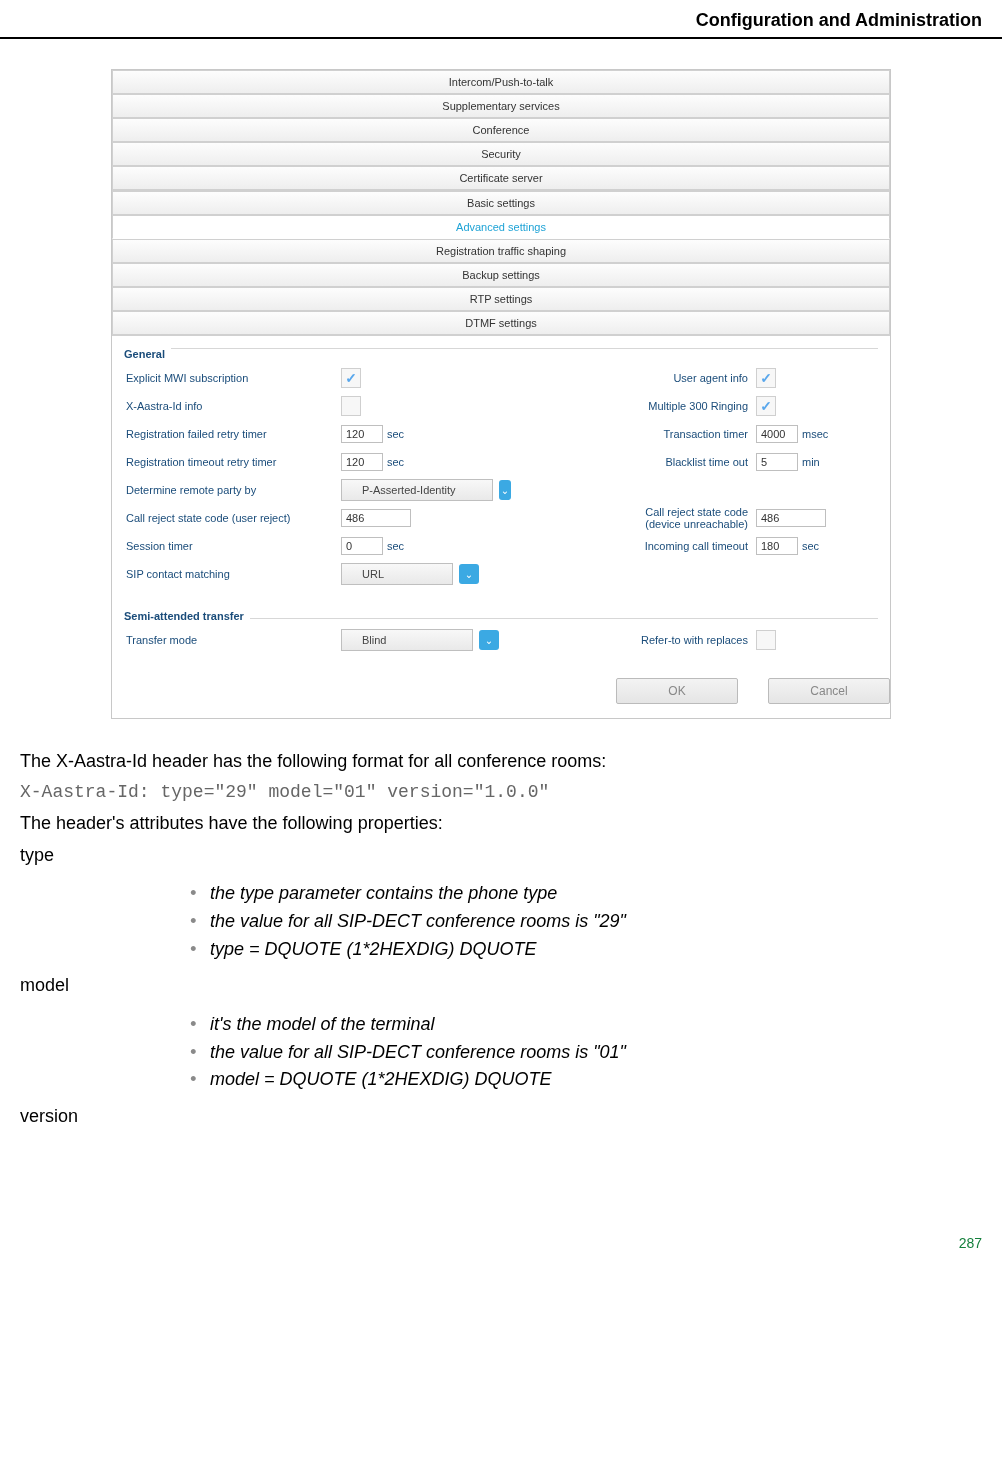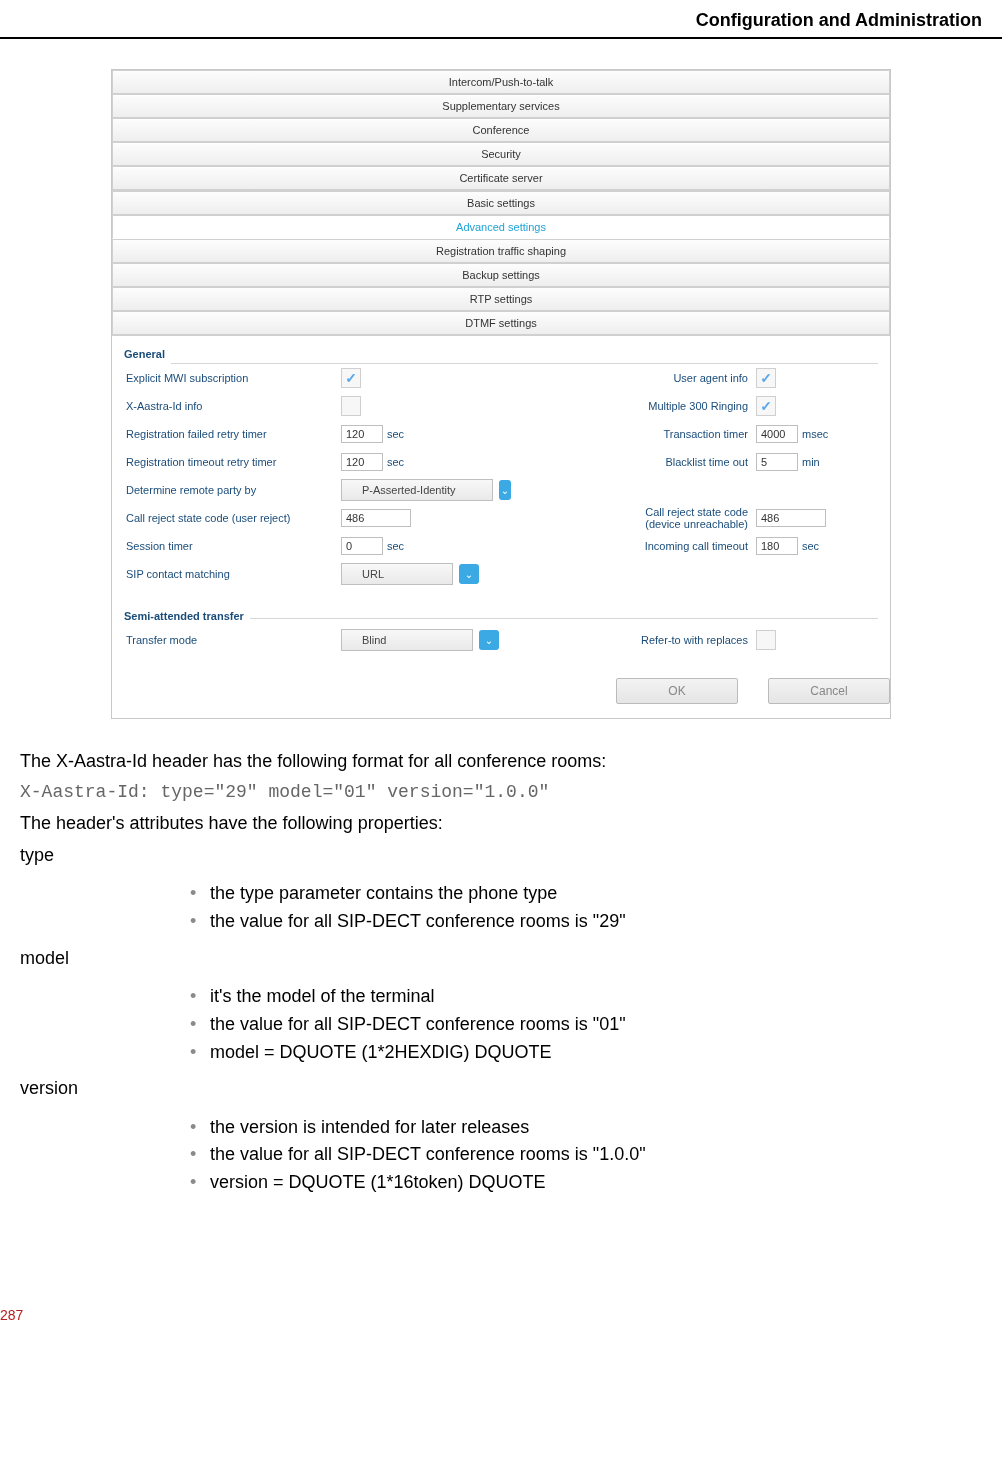--- a/index.html
+++ b/index.html
@@ -26,24 +26,24 @@
   .sel{height:20px;border:1px solid #bfbfbf;background:linear-gradient(#f8f8f8,#e9e9e9);display:inline-flex;align-items:center;padding:0 20px;font-size:11px;color:#444;min-width:90px;}
   .dd{width:20px;height:20px;background:#3ba9e3;border-radius:3px;display:inline-flex;align-items:center;justify-content:center;color:#fff;font-size:10px;margin-left:2px;}
   .unit{color:#1a4c7a;font-size:11px;}
   .btnrow{display:flex;justify-content:flex-end;gap:30px;padding:14px 0;}
   .btn{width:120px;height:24px;border:1px solid #bbb;background:linear-gradient(#f3f3f3,#e5e5e5);color:#888;font-size:12px;display:flex;align-items:center;justify-content:center;border-radius:2px;}
   
   .doc{font-size:18px;line-height:1.4;}
   .doc p{margin:6px 0;}
   .code{font-family:"Courier New",monospace;color:#666;font-size:18px;margin:4px 0;}
   .attr-head{font-weight:normal;margin-top:6px;margin-bottom:6px;font-size:18px;}
-  ul.attr{margin:12px 0 10px 170px;padding:0;}
+  ul.attr{margin:12px 0 10px 170px;padding:0;font-style:italic;}
   ul.attr li{list-style:none;position:relative;font-size:18px;line-height:1.55;padding-left:20px;}
   ul.attr li::before{content:"•";position:absolute;left:0;color:#8a8a8a;}
-  .pagenum{text-align:left;font-size:14px;color:#b91c1c;padding:80px 20px 20px 0;}
+  .pagenum{text-align:right;font-size:14px;color:#15803d;padding:80px 20px 20px 0;}
 </style>
 </head>
 <body>
 
 <div class="header-title">Configuration and Administration</div>
 <div class="hr"></div>
 
 <div class="page">
 
   <div class="screenshot">
@@ -56,21 +56,21 @@
     </div>
     <div class="tabs-row">
       <div class="tab">Basic settings</div>
       <div class="tab active">Advanced settings</div>
       <div class="tab">Registration traffic shaping</div>
       <div class="tab">Backup settings</div>
       <div class="tab">RTP settings</div>
       <div class="tab">DTMF settings</div>
     </div>
 
-    <div style="display:flex;align-items:flex-end;">
+    <div style="display:flex;align-items:flex-start;">
       <div class="section-label">General</div>
       <div style="flex:1;border-top:1px solid #d7d7d7;margin:12px 12px 0 6px;"></div>
     </div>
 
     <div class="form-area">
       <div class="form-row">
         <div class="lcol">Explicit MWI subscription</div>
         <div class="lctrl">
             <span class="chk">✓</span>
           </div>
@@ -185,31 +185,27 @@
 
   <div class="doc">
     <p>The X-Aastra-Id header has the following format for all conference rooms:</p>
     <div class="code">X-Aastra-Id: type="29" model="01" version="1.0.0"</div>
     <p>The header's attributes have the following properties:</p>
 
     <div class="attr-head">type</div>
     <ul class="attr">
       <li>the type parameter contains the phone type</li>
       <li>the value for all SIP-DECT conference rooms is "29"</li>
+      <li>type = DQUOTE (1*2HEXDIG) DQUOTE</li>
     </ul>
 
     <div class="attr-head">model</div>
     <ul class="attr">
       <li>it's the model of the terminal</li>
       <li>the value for all SIP-DECT conference rooms is "01"</li>
       <li>model = DQUOTE (1*2HEXDIG) DQUOTE</li>
     </ul>
 
     <div class="attr-head">version</div>
-    <ul class="attr">
-      <li>the version is intended for later releases</li>
-      <li>the value for all SIP-DECT conference rooms is "1.0.0"</li>
-      <li>version = DQUOTE (1*16token) DQUOTE</li>
-    </ul>
   </div>
 </div>
 
 <div class="pagenum">287</div>
 
 </body></html>

